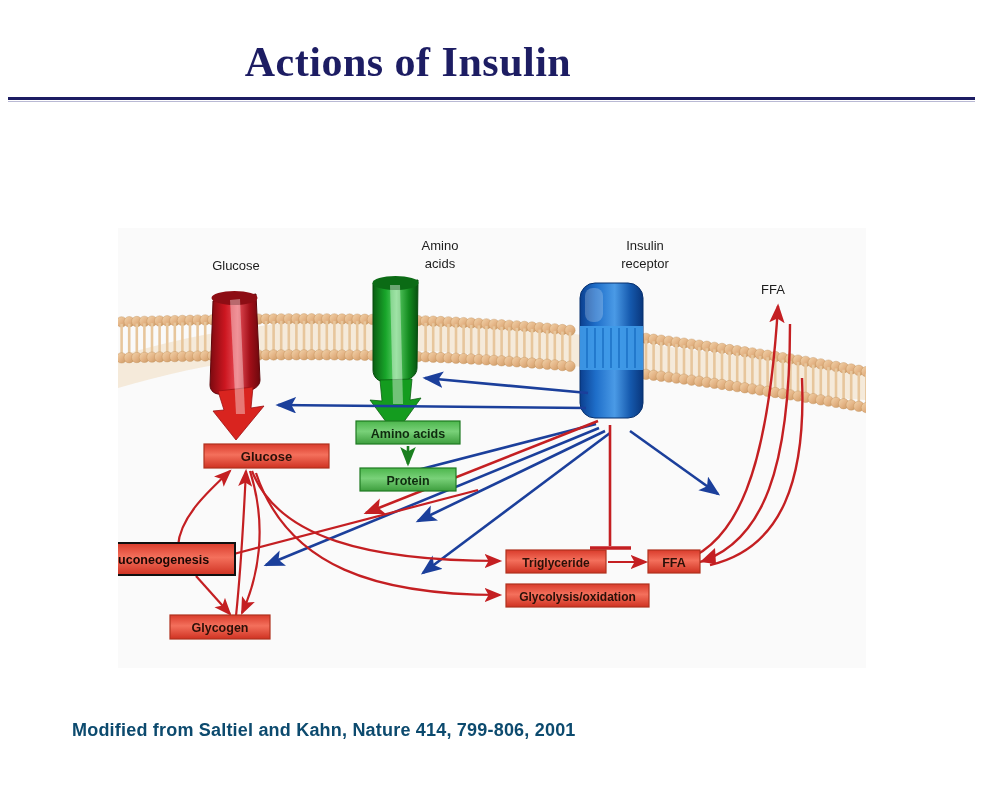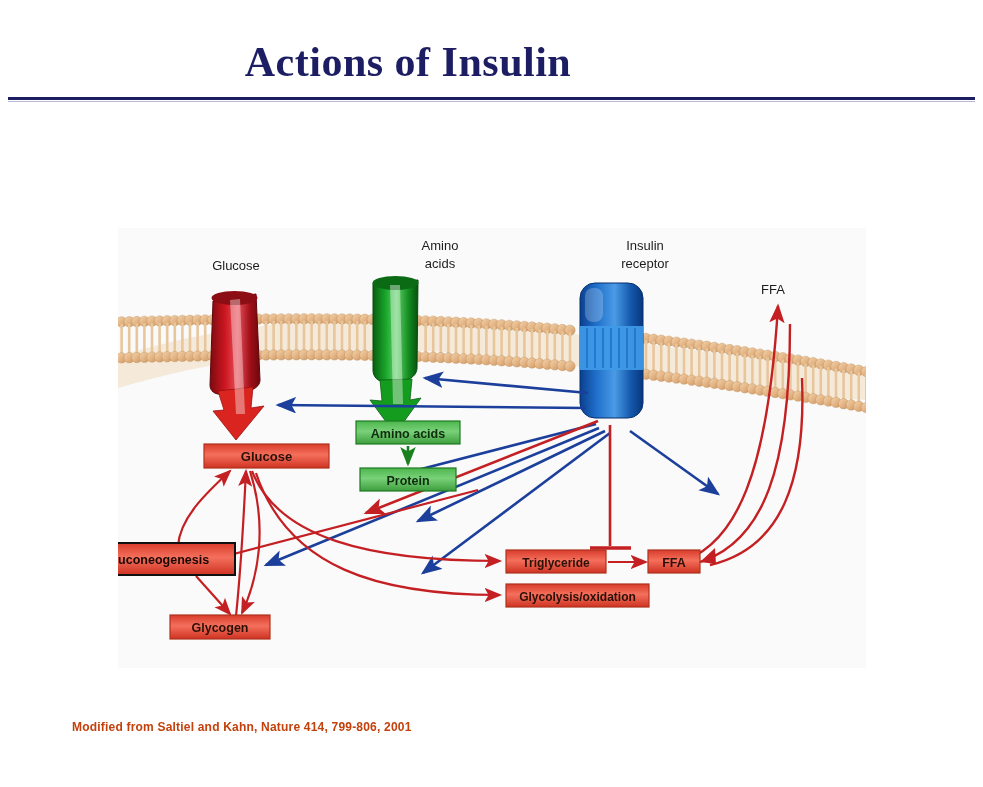--- a/index.html
+++ b/index.html
@@ -28,21 +28,21 @@
   
   #figure-panel{
     position:absolute; left:118px; top:228px; width:748px; height:440px;
     background:#fafafa;
   }
   #figure-svg{position:absolute; left:0; top:0;}
 
   
   #citation{
     position:absolute; left:36px; top:720px;
-    font-size:12px; font-weight:bold; color:#c2410c;
+    font-size:18px; font-weight:bold; color:#0c4a6e;
     letter-spacing:0.2px;
     padding-left:36px;
   }
 
   
   text{font-family:"Liberation Sans", sans-serif;}
 </style>
 </head>
 <body>
 

